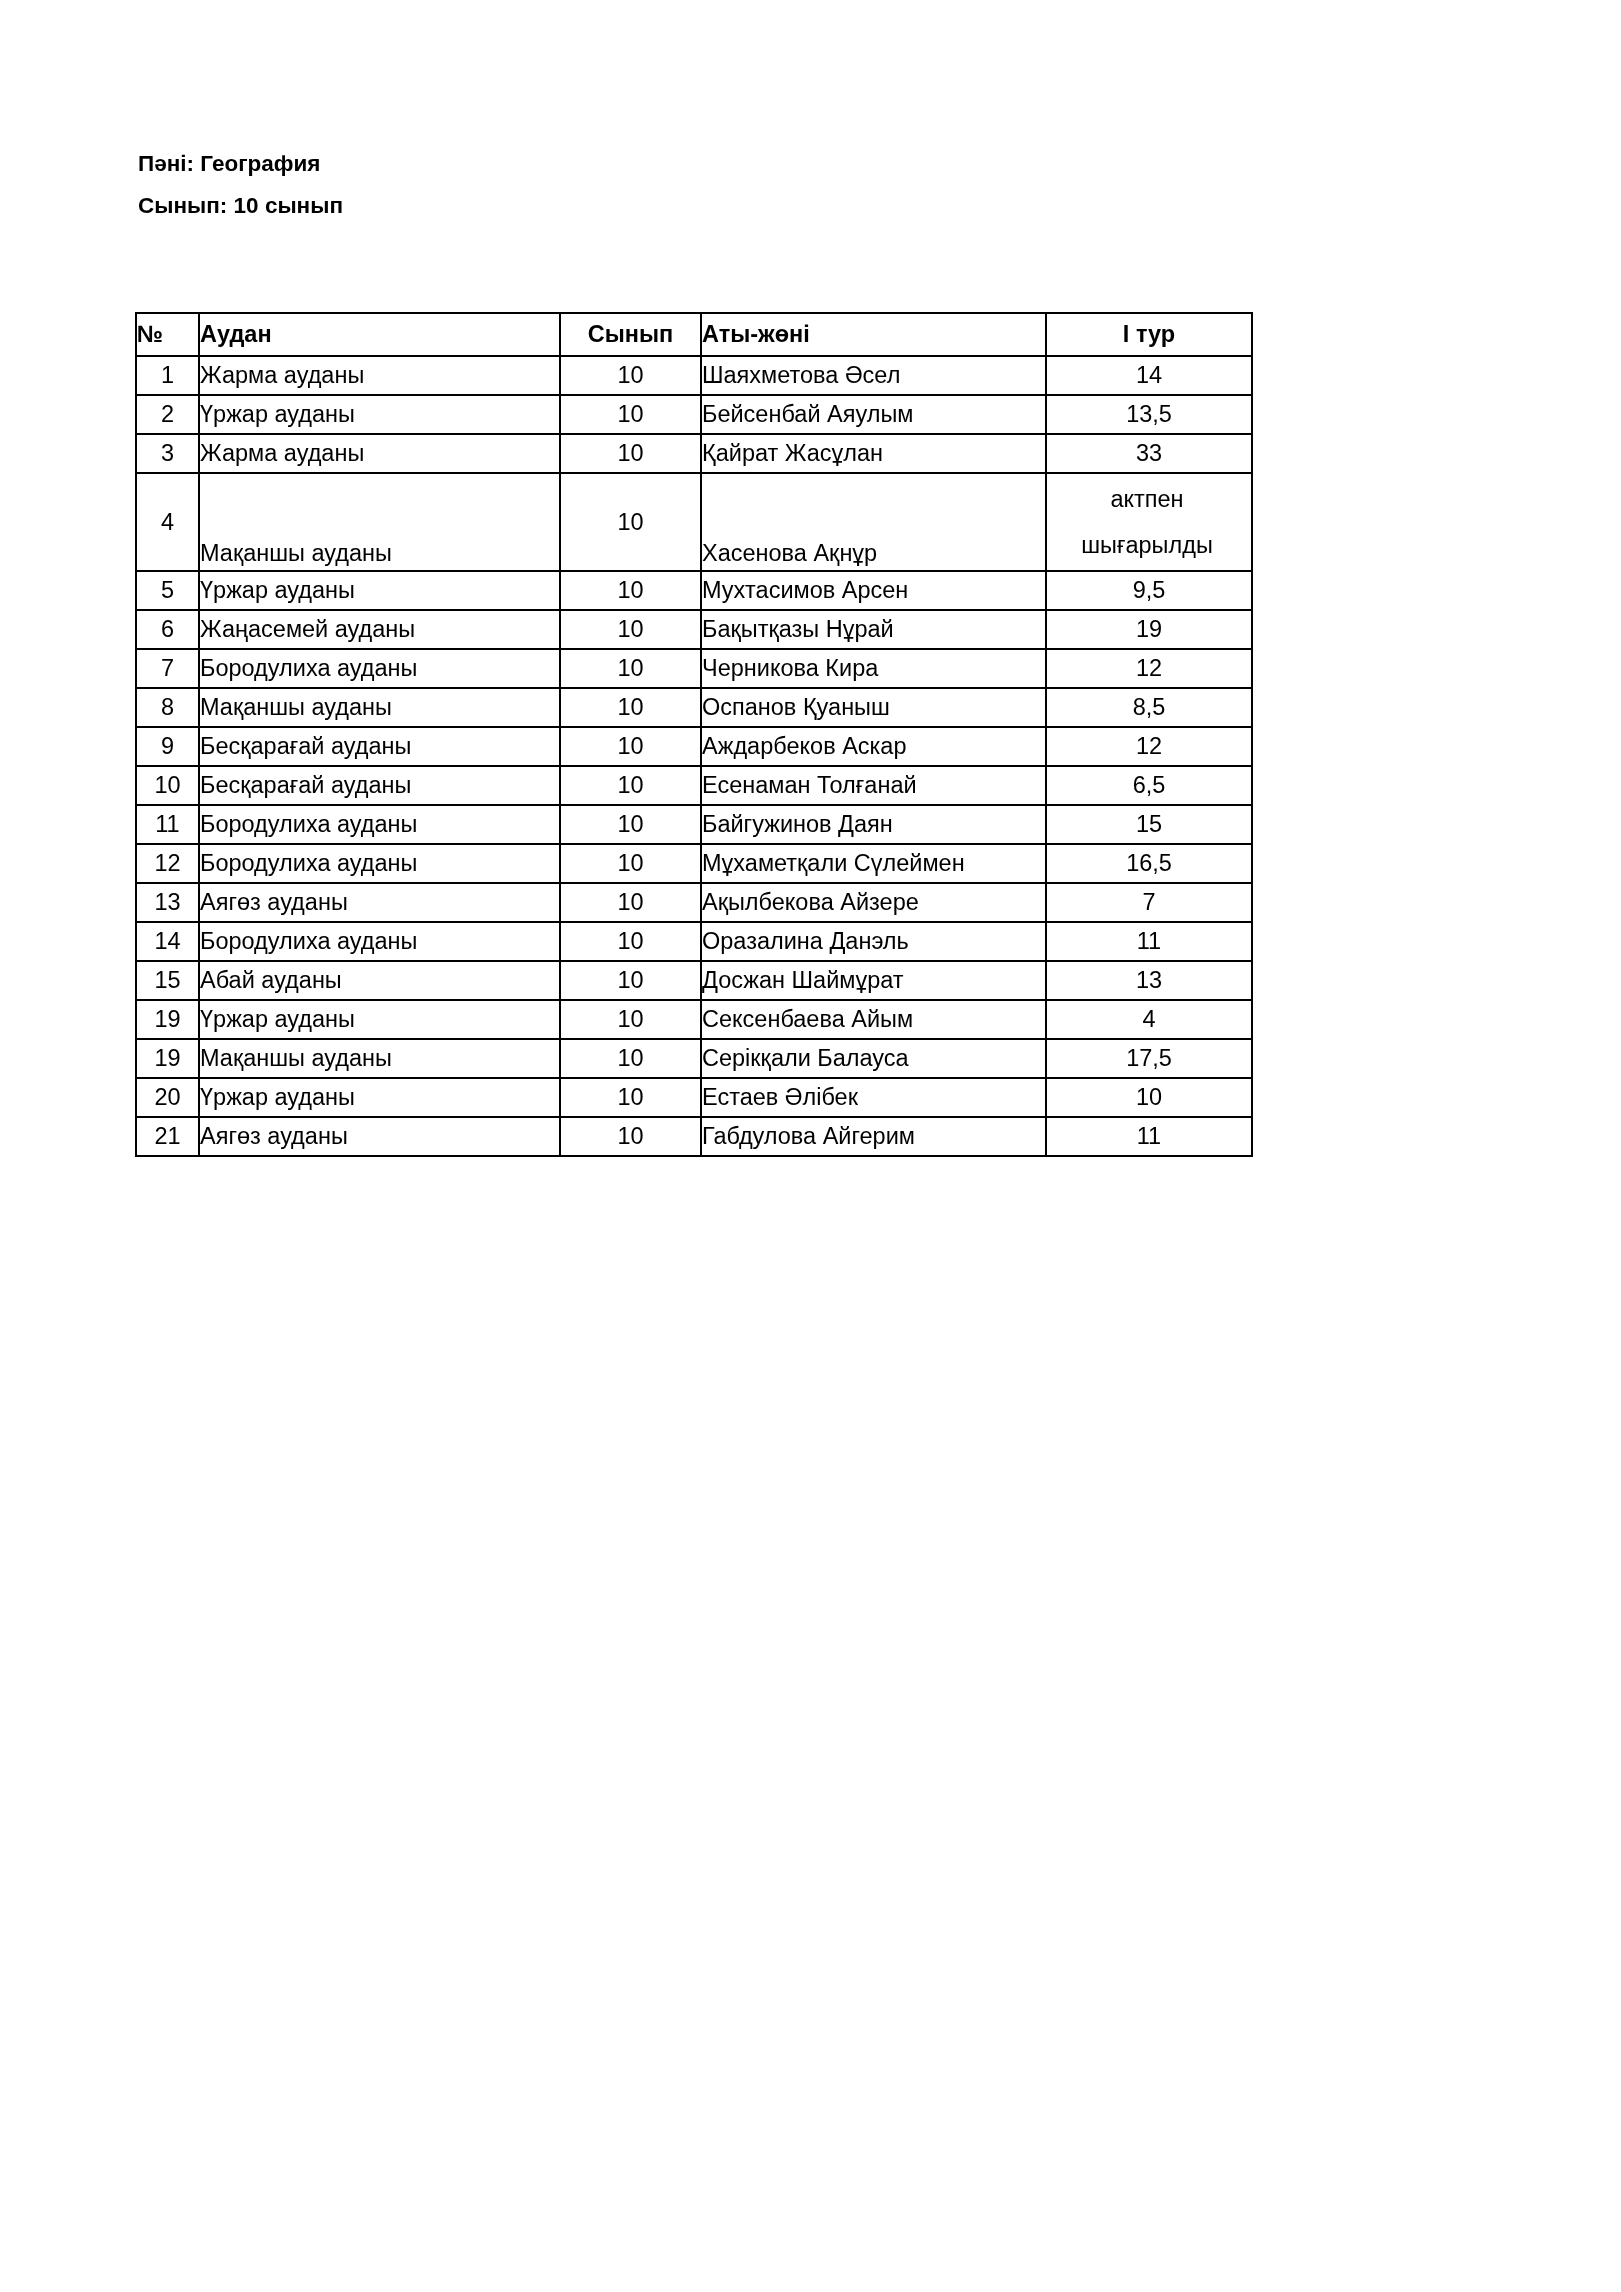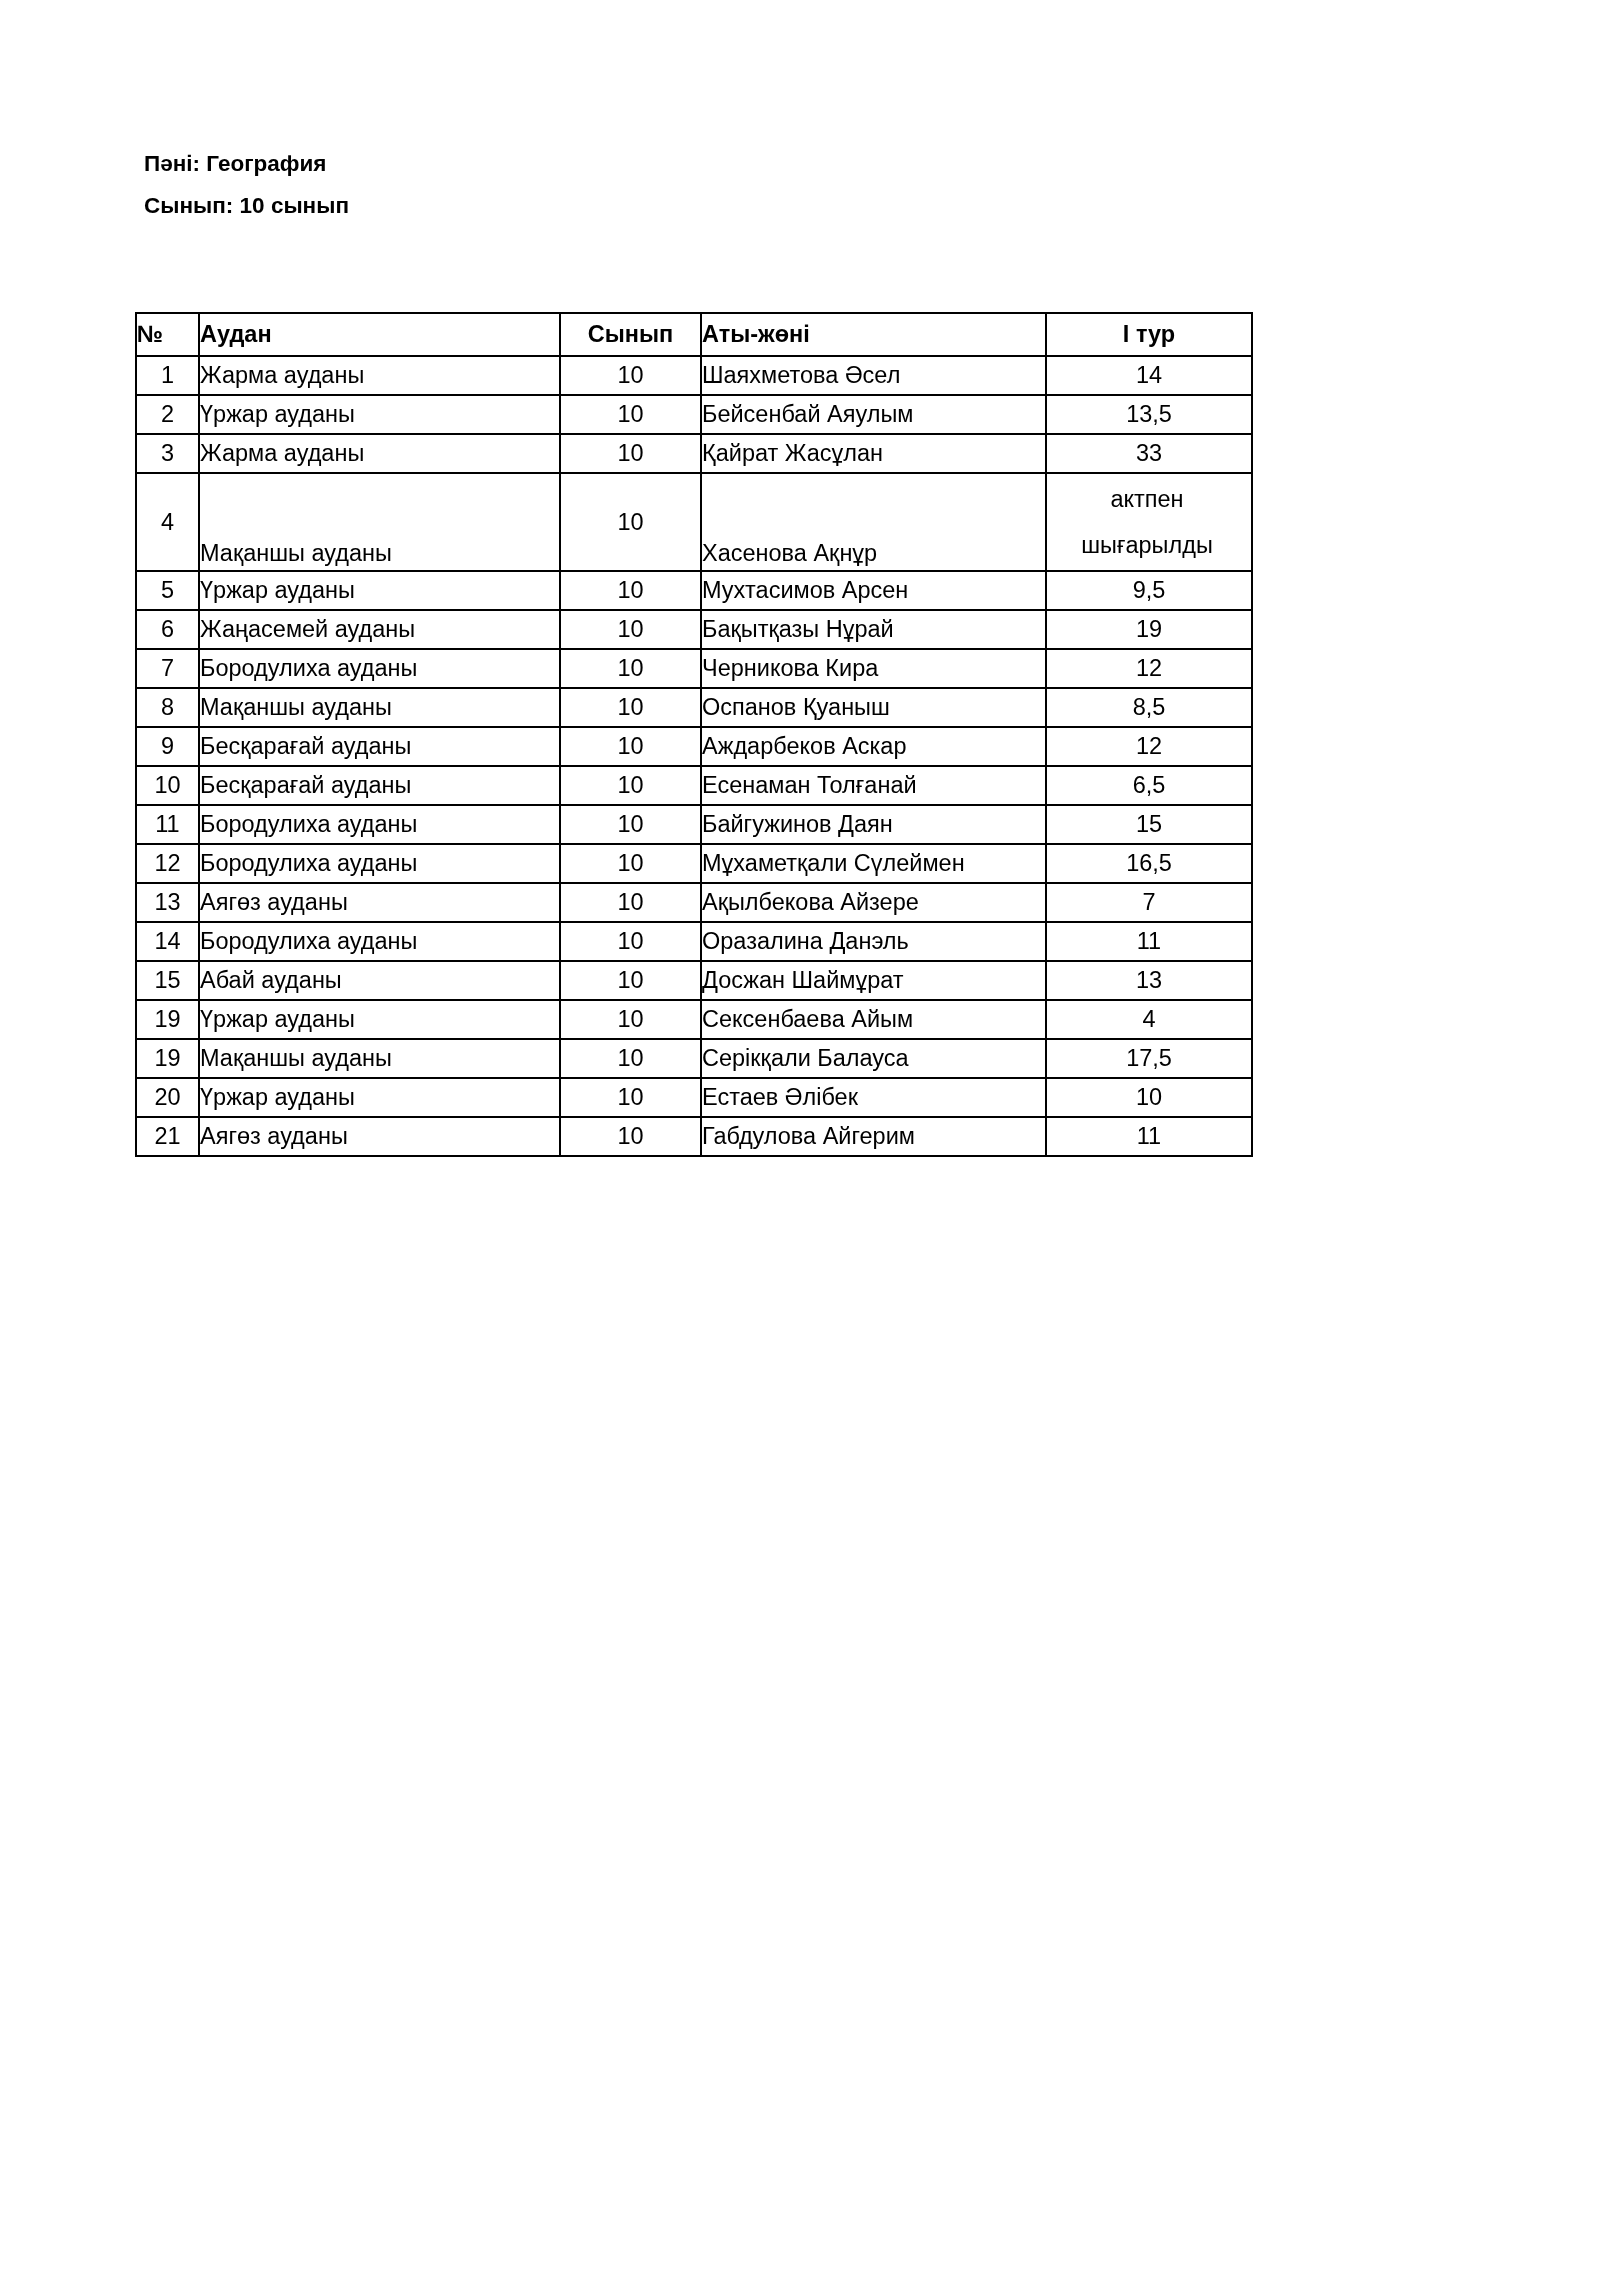--- a/index.html
+++ b/index.html
@@ -10,21 +10,21 @@
     width: 1621px;
     height: 2293px;
     background: #ffffff;
     color: #000000;
     font-family: "Liberation Sans", sans-serif;
     position: relative;
     overflow: hidden;
   }
   .titles {
     position: absolute;
-    left: 144px;
+    left: 138px;
     top: 143px;
   }
   .title-line {
     font-size: 22.5px;
     font-weight: bold;
     line-height: 42px;
     white-space: nowrap;
   }
   table.results {
     position: absolute;

